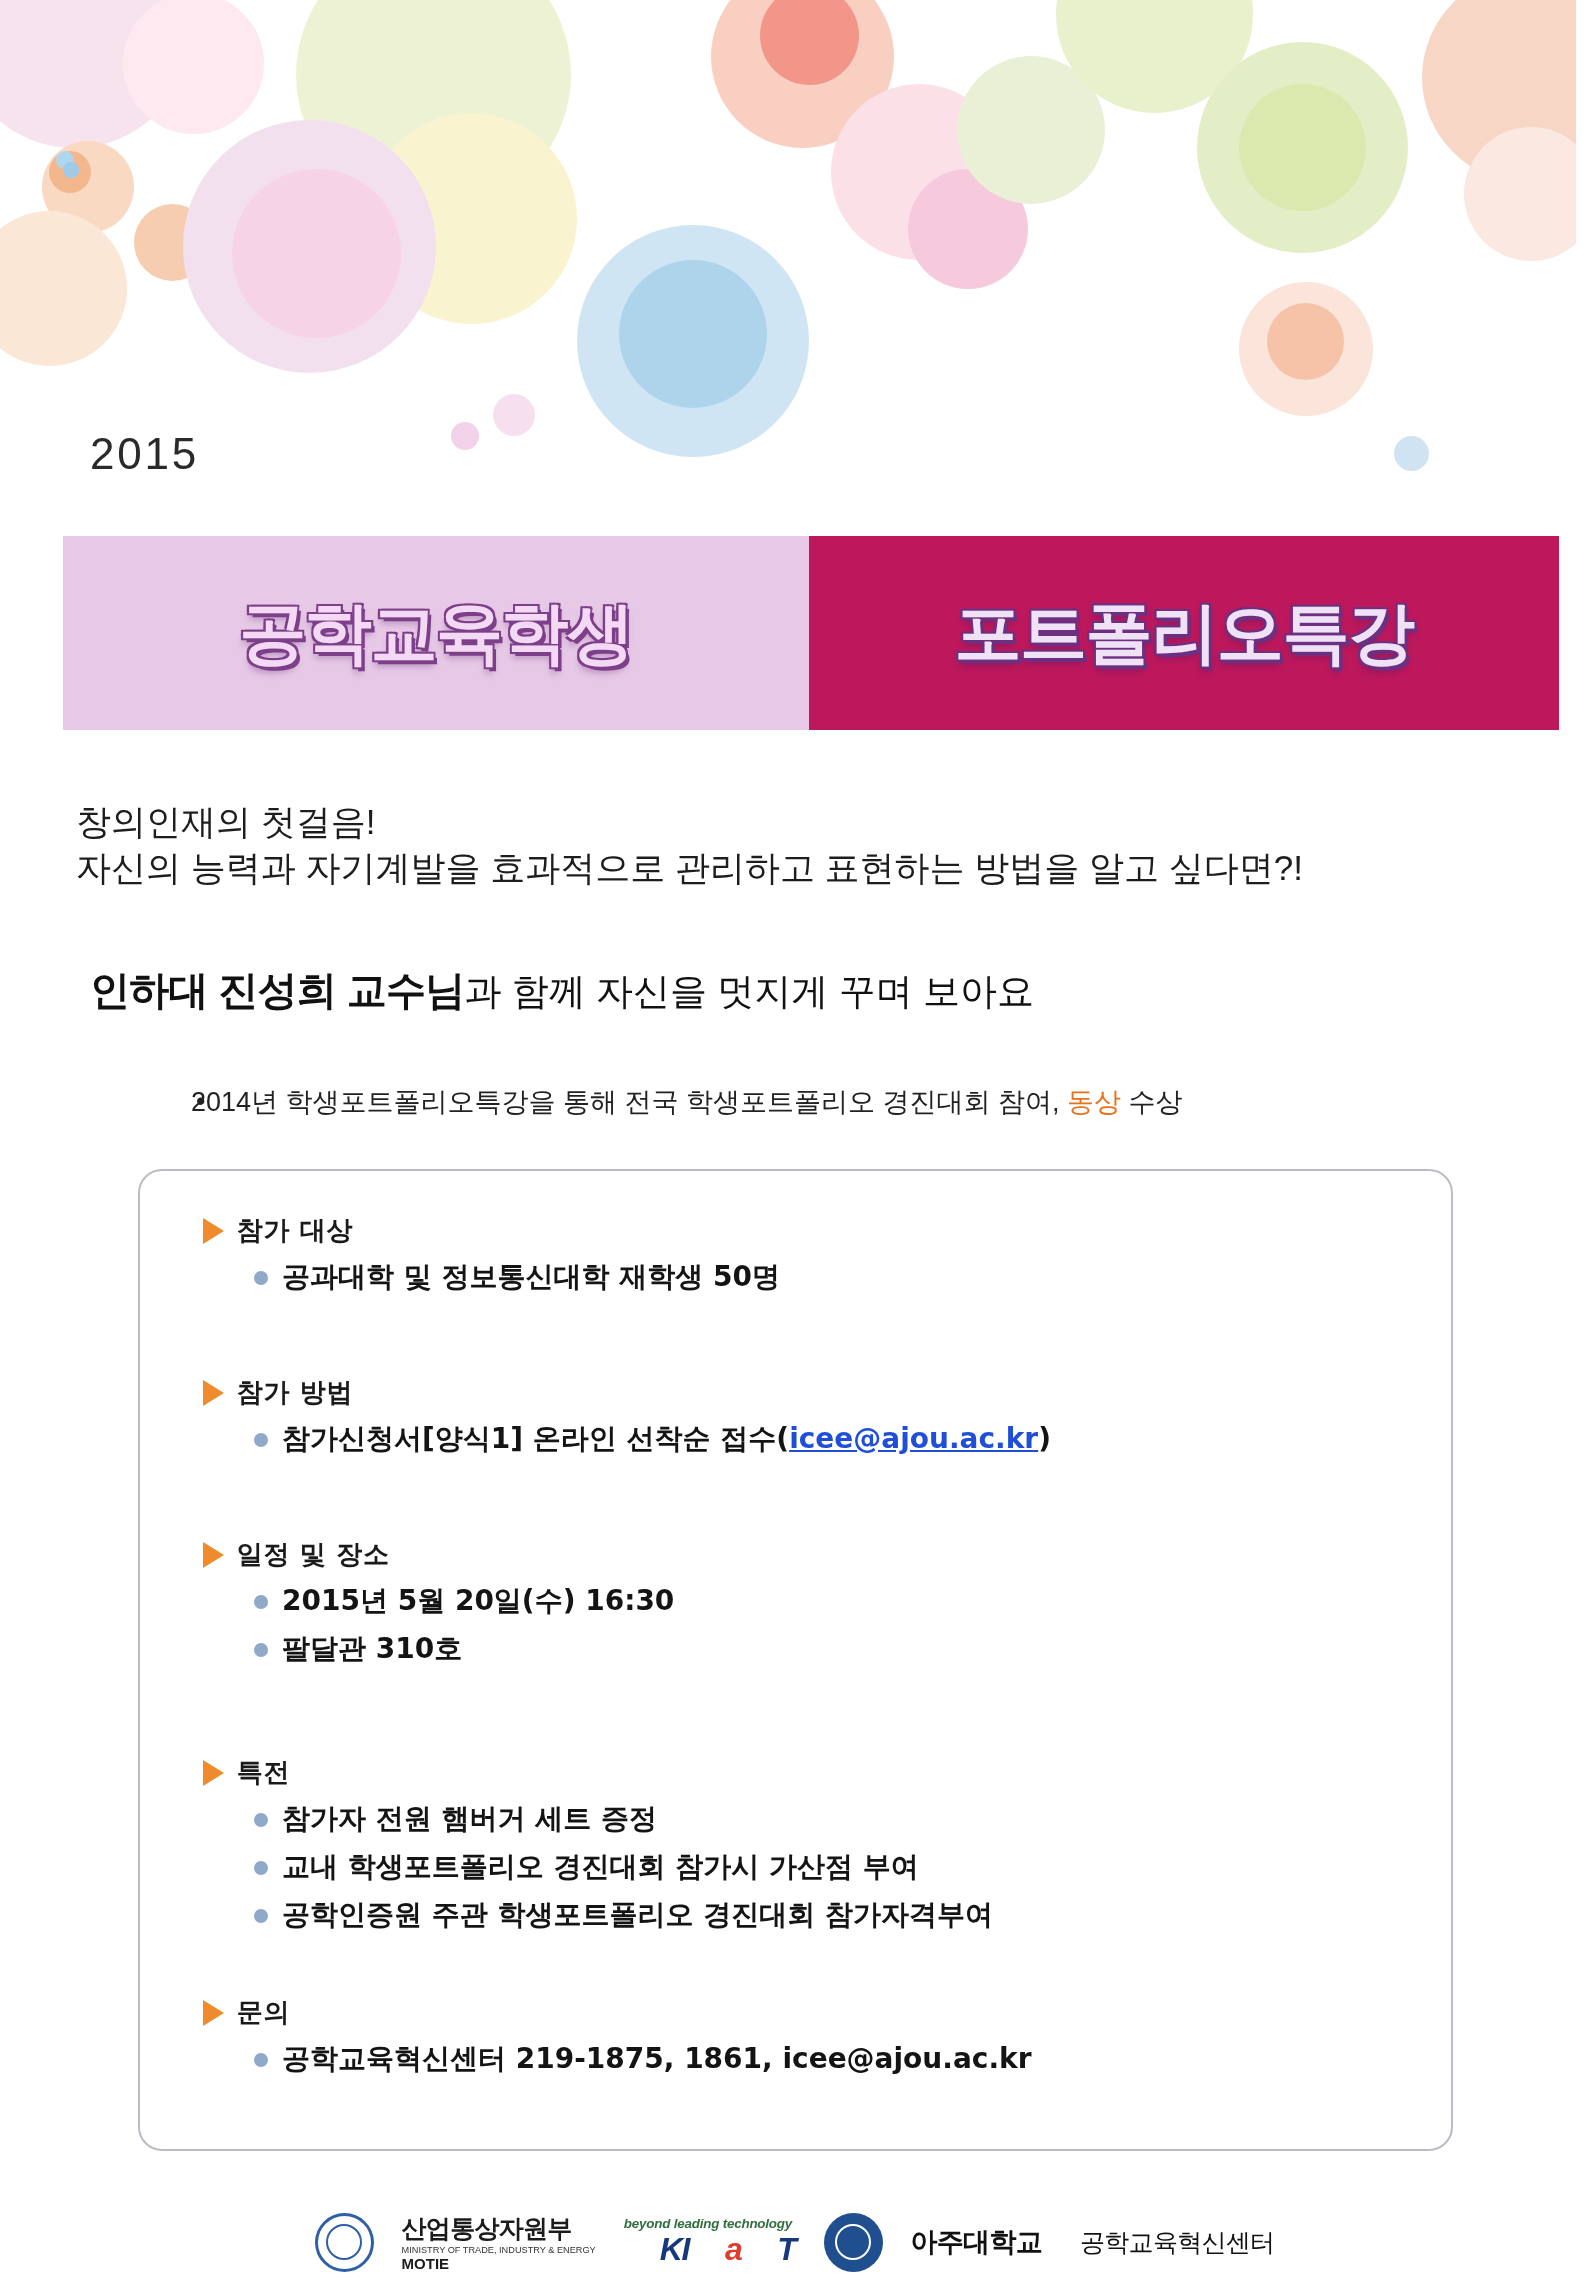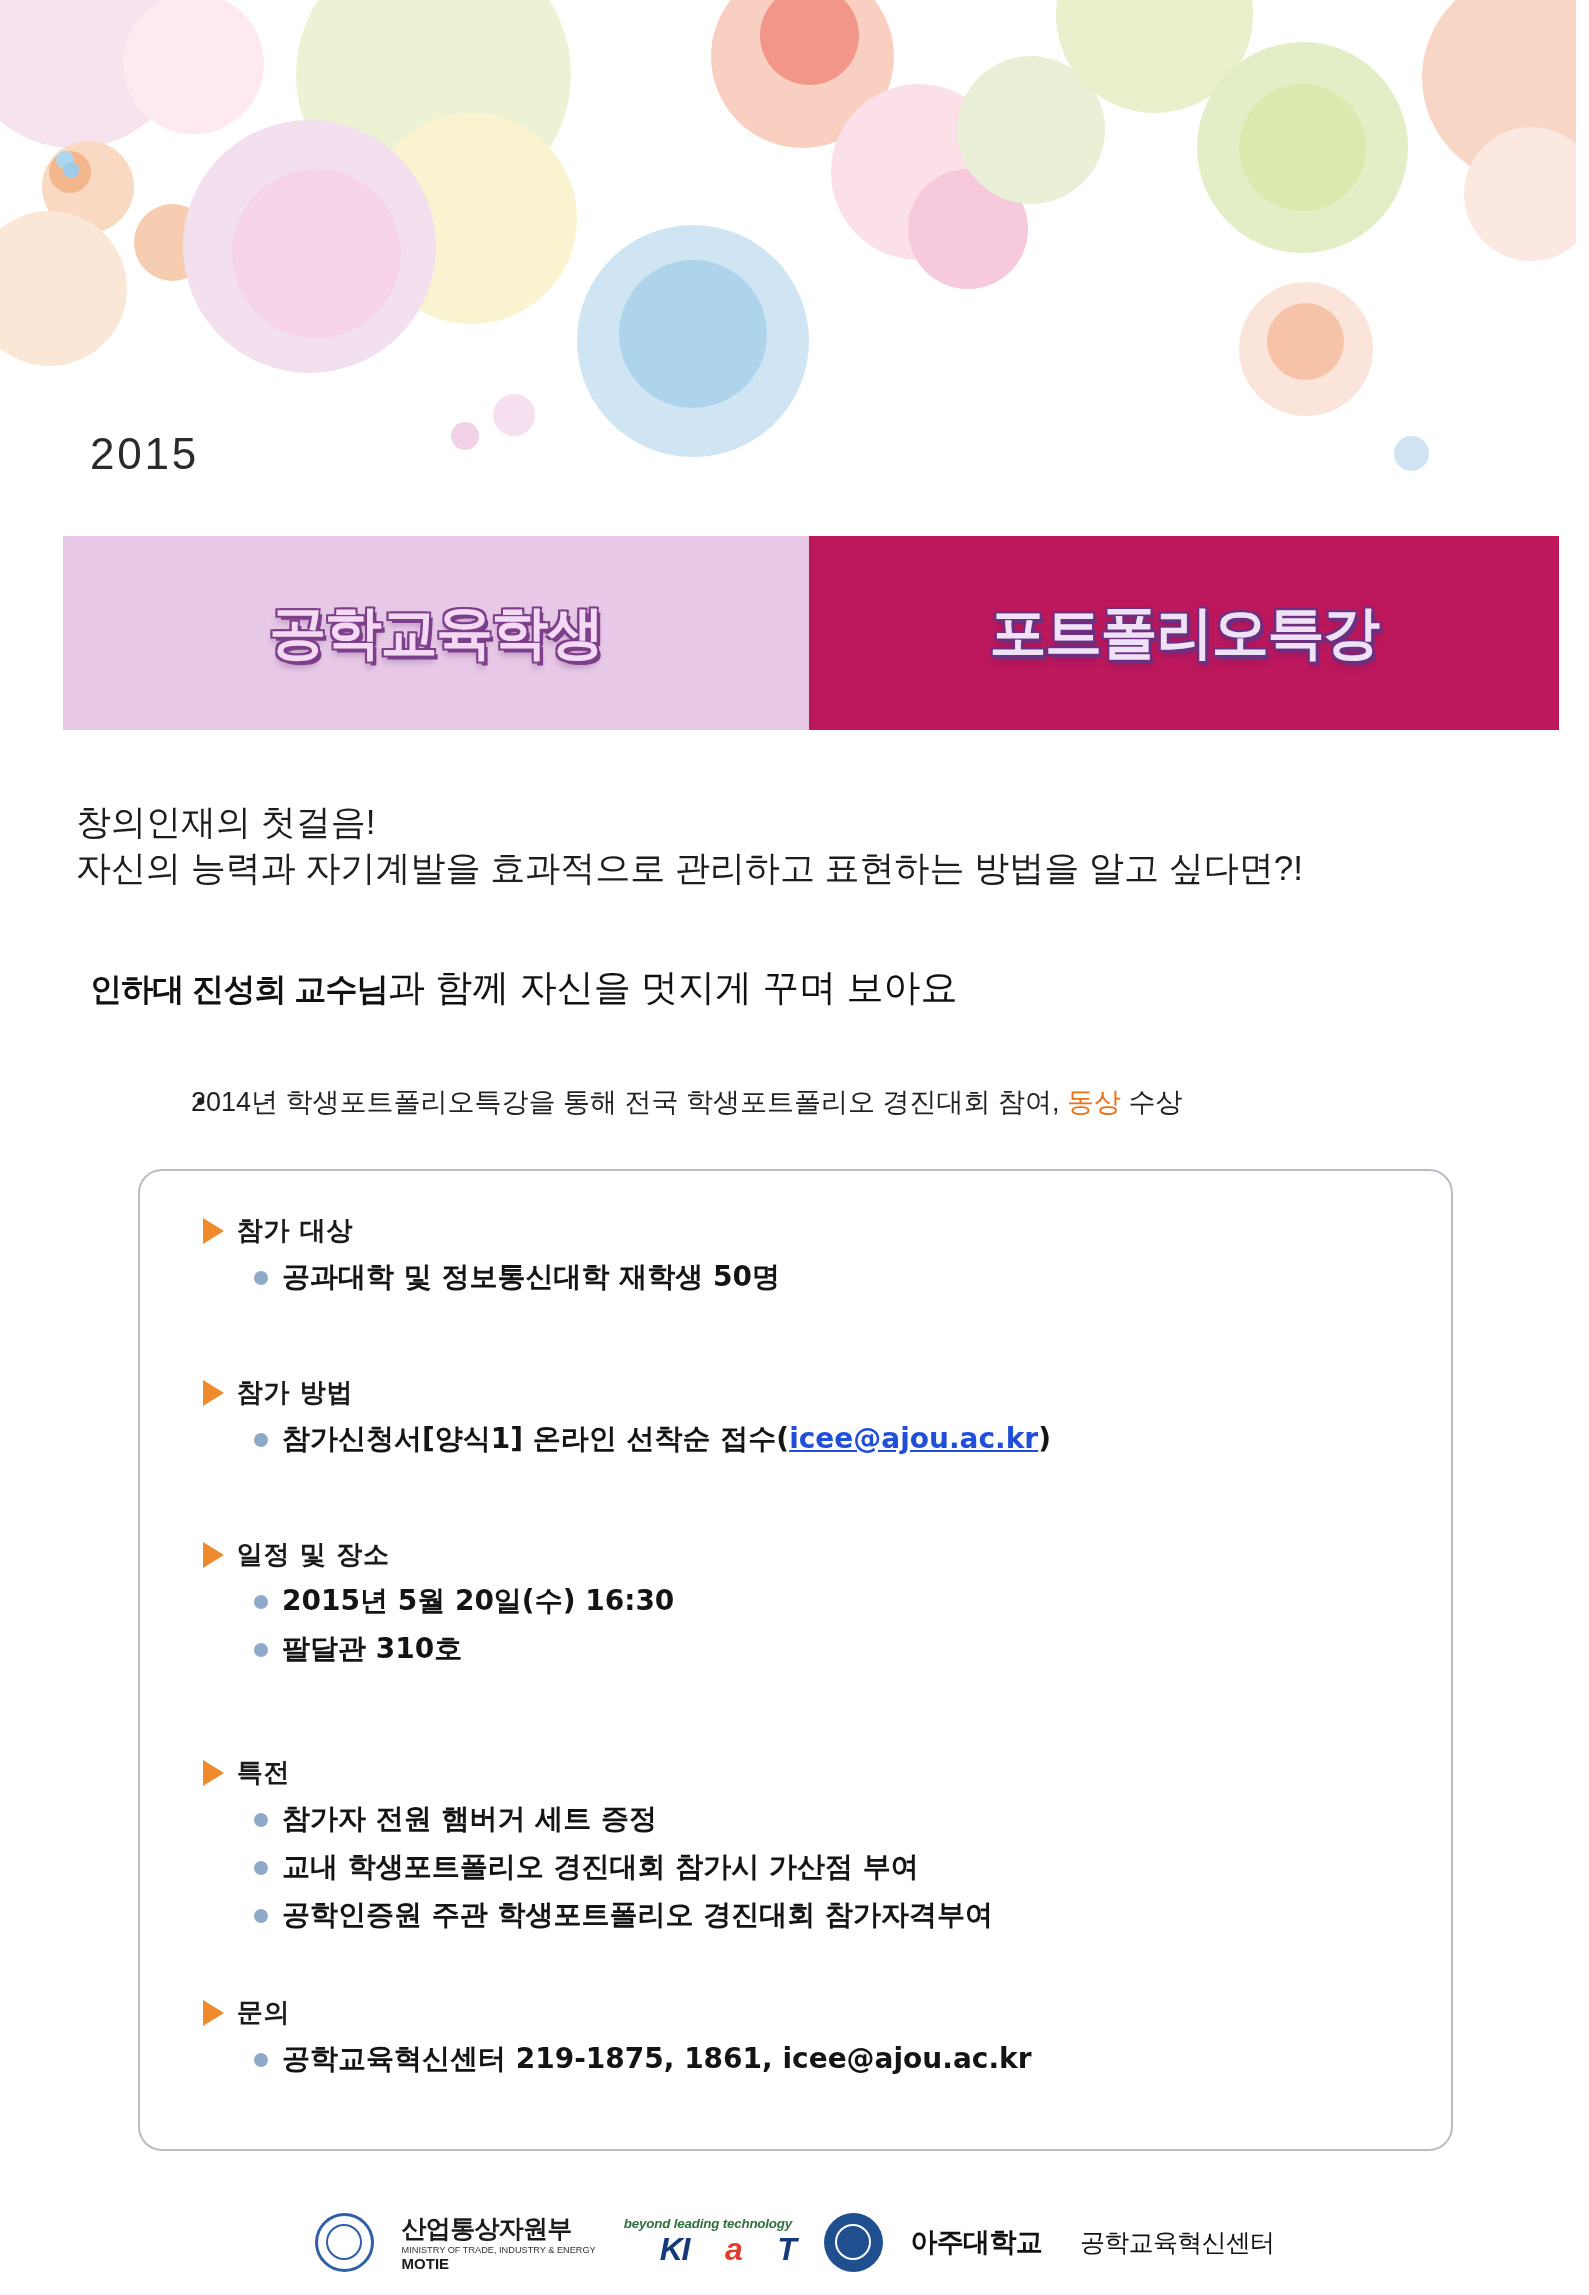--- a/index.html
+++ b/index.html
@@ -63,21 +63,21 @@
     flex: 1;
     height: 100%;
     background: #be185d;
     display: flex;
     align-items: center;
     justify-content: center;
   }
   .band-text {
     font-family: Liberation Sans, sans-serif;
     font-weight: bold;
-    font-size: 57px;
+    font-size: 67px;
     letter-spacing: -1.4px;
     color: #f3d9f3;
     text-shadow:
       3.5px 3.5px 0 #7d3f8a,
       -2.1px -2.1px 0 #7d3f8a,
       2.1px -2.1px 0 #7d3f8a,
       -2.1px 2.1px 0 #7d3f8a,
       0 5.6px 7px rgba(90,30,100,0.35);
     white-space: nowrap;
   }
@@ -105,21 +105,21 @@
   }
   .lecturer-line {
     position: absolute;
     left: 90px;
     top: 963px;
     font-size: 37px;
     color: #111111;
   }
   .lecturer-strong {
     font-weight: bold;
-    font-size: 32px;
+    font-size: 40px;
     letter-spacing: -0.7px;
   }
   .note-line {
     position: absolute;
     left: 191px;
     top: 1084px;
     font-size: 27px;
     color: #222222;
   }
   .note-bullet {

